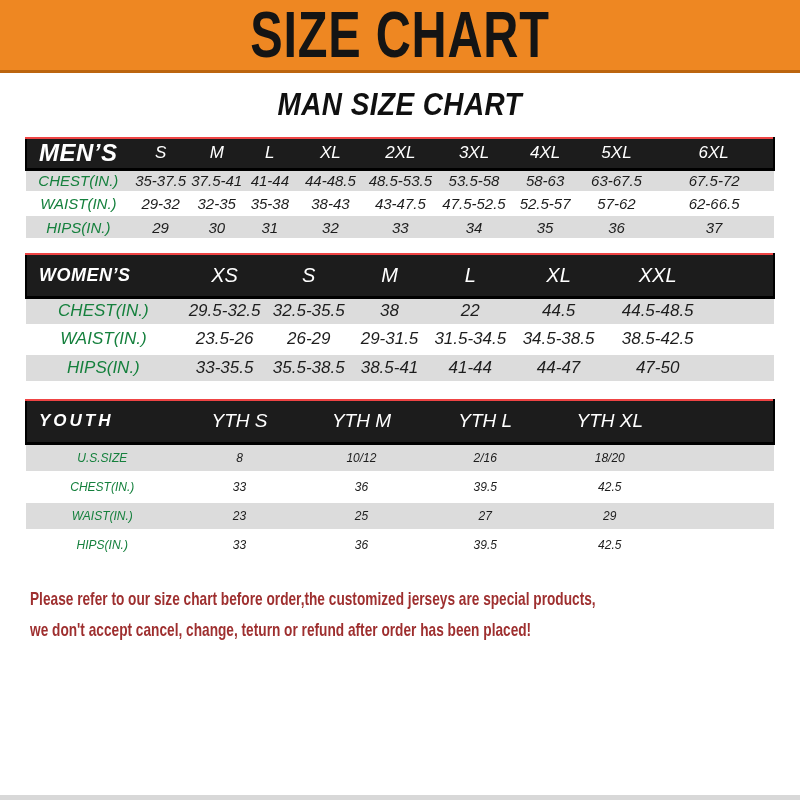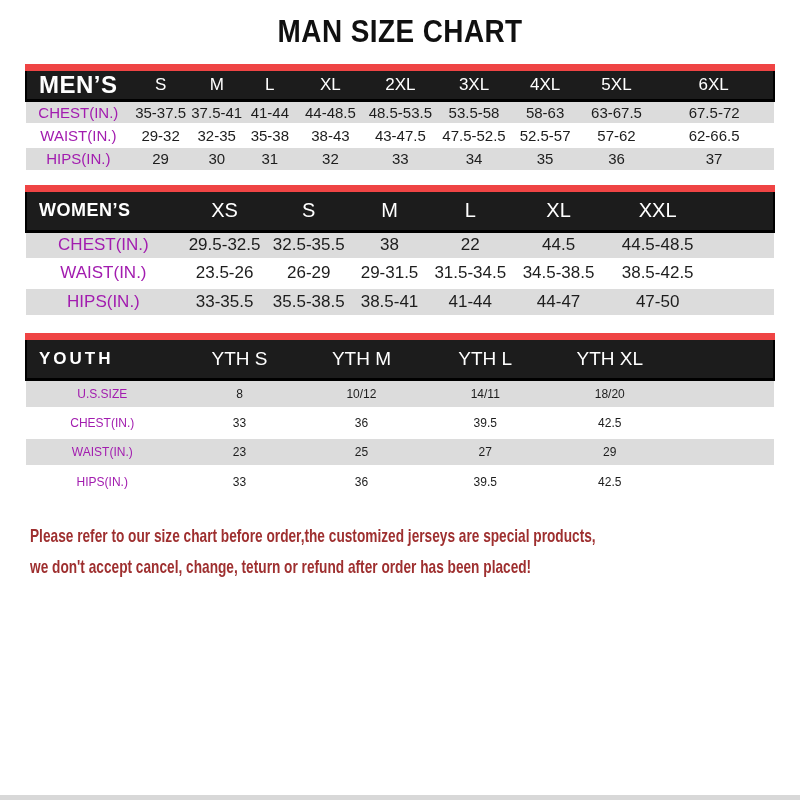--- a/index.html
+++ b/index.html
@@ -20,46 +20,46 @@
   .banner{
     height:73px;background:var(--banner-bg);
     border-bottom:3px solid var(--banner-edge);
     display:flex;align-items:center;justify-content:center;
   }
   .banner-title{
     font-size:64px;font-weight:bold;line-height:1;color:#141414;
     display:inline-block;transform:scaleX(.76);letter-spacing:1px;white-space:nowrap;
   }
   
-  .content{padding:0 25px;}
+  .content{padding:0 25px;font-style:italic;}
   .section-heading{
     margin:0;text-align:center;font-weight:bold;font-size:31px;line-height:34px;color:#101010;
   }
   .section-heading .squeeze{display:inline-block;transform:scaleX(.9);white-space:nowrap;letter-spacing:.5px;}
   .sec-0 .section-heading{margin-top:15px;}
   .sec-0 table{margin-top:15px;}
   .sec-1 .section-heading{margin-top:26px;}
   .sec-1 table{margin-top:15px;}
   .sec-2 .section-heading{margin-top:40px;}
   .sec-2 table{margin-top:18px;}
   
   table{width:100%;border-collapse:collapse;table-layout:fixed;}
   thead th{
     background:var(--bar-bg);color:#fff;font-weight:normal;
-    border-top:7px solid #ef4444;border-bottom:3px solid #000;
+    border-top:2px solid #ef4444;border-bottom:3px solid #000;
     text-align:center;padding:0;white-space:nowrap;
   }
   thead th:first-child{border-left:2px solid #000;}
   thead th:last-child{border-right:2px solid #000;}
   th.head-label{text-align:left;padding-left:12px;font-weight:bold;}
   tbody tr{border-top:3px solid #fff;}
   tbody tr:nth-child(odd){background:var(--row-alt);}
   tbody tr:nth-child(even){background:#ffffff;}
   td{text-align:center;padding:0;color:#1d1d1d;white-space:nowrap;}
-  td.row-label{color:#a21caf;margin-left:28px;}
+  td.row-label{color:#15803d;margin-left:28px;}
   
   .tbl-men thead tr{height:31px;}
   .tbl-men th{font-size:17px;}
   .tbl-men th.head-label{font-size:24px;letter-spacing:.5px;}
   .tbl-men tbody tr{border-top-width:2px;}
   .tbl-men td{height:23px;font-size:15px;}
   
   .tbl-women thead tr{height:43px;}
   .tbl-women th{font-size:20px;}
   .tbl-women th.head-label{font-size:18px;letter-spacing:.5px;}
@@ -72,20 +72,23 @@
   
   .note{margin:24px 0 0 30px;color:var(--note-color);font-weight:bold;font-size:19px;line-height:31px;}
   .note p{margin:0;transform:scaleX(.72);transform-origin:left center;white-space:nowrap;}
   .bottom-edge{position:absolute;left:0;right:0;bottom:0;height:5px;background:#d8d8d8;}
 </style>
 </head>
 <body>
 
 <div class="page">
 
+  <header class="banner">
+    <span class="banner-title">SIZE CHART</span>
+  </header>
 
   <main class="content" id="sections">
       <section class="chart-section sec-0">
         <h2 class="section-heading"><span class="squeeze">MAN SIZE CHART</span></h2>
         <table class="size-table tbl-men">
           <colgroup>
             <col style="width: 14%;">
             <col style="width: 8%;">
             <col style="width: 7%;">
             <col style="width: 7.2%;">
@@ -226,21 +229,21 @@
               <th>YTH L</th>
               <th>YTH XL</th>
               <th class="blank"></th>
             </tr>
           </thead>
           <tbody>
             <tr>
               <td class="row-label">U.S.SIZE</td>
               <td>8</td>
               <td>10/12</td>
-              <td>14/11</td>
+              <td>2/16</td>
               <td>18/20</td>
               <td class="blank"></td>
             </tr>
             <tr>
               <td class="row-label">CHEST(IN.)</td>
               <td>33</td>
               <td>36</td>
               <td>39.5</td>
               <td>42.5</td>
               <td class="blank"></td>

